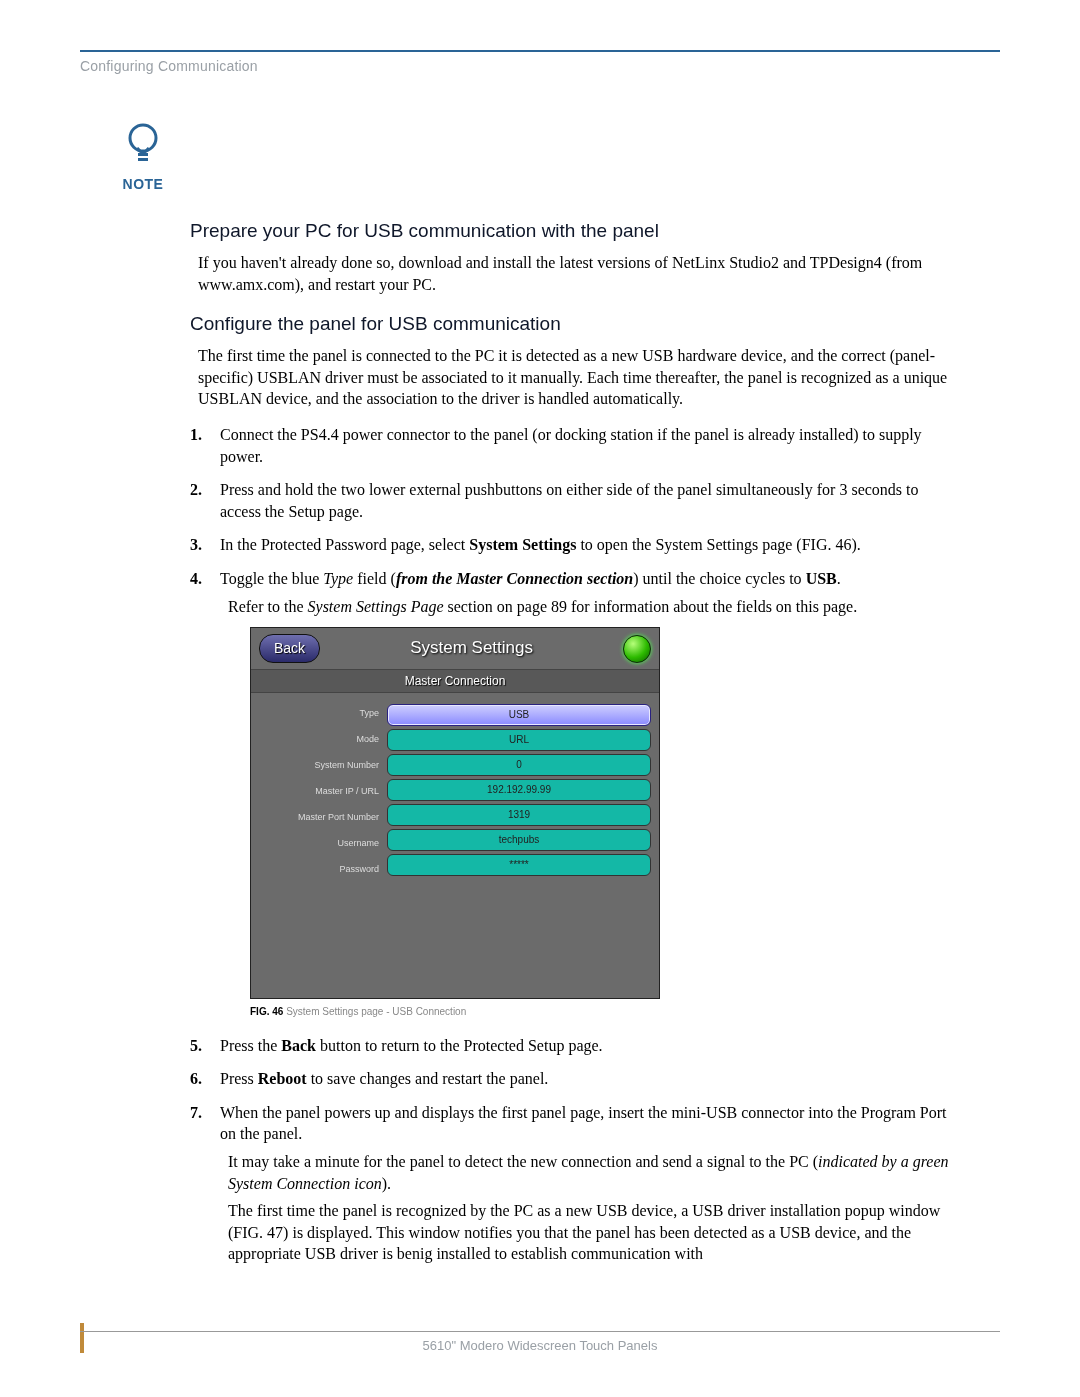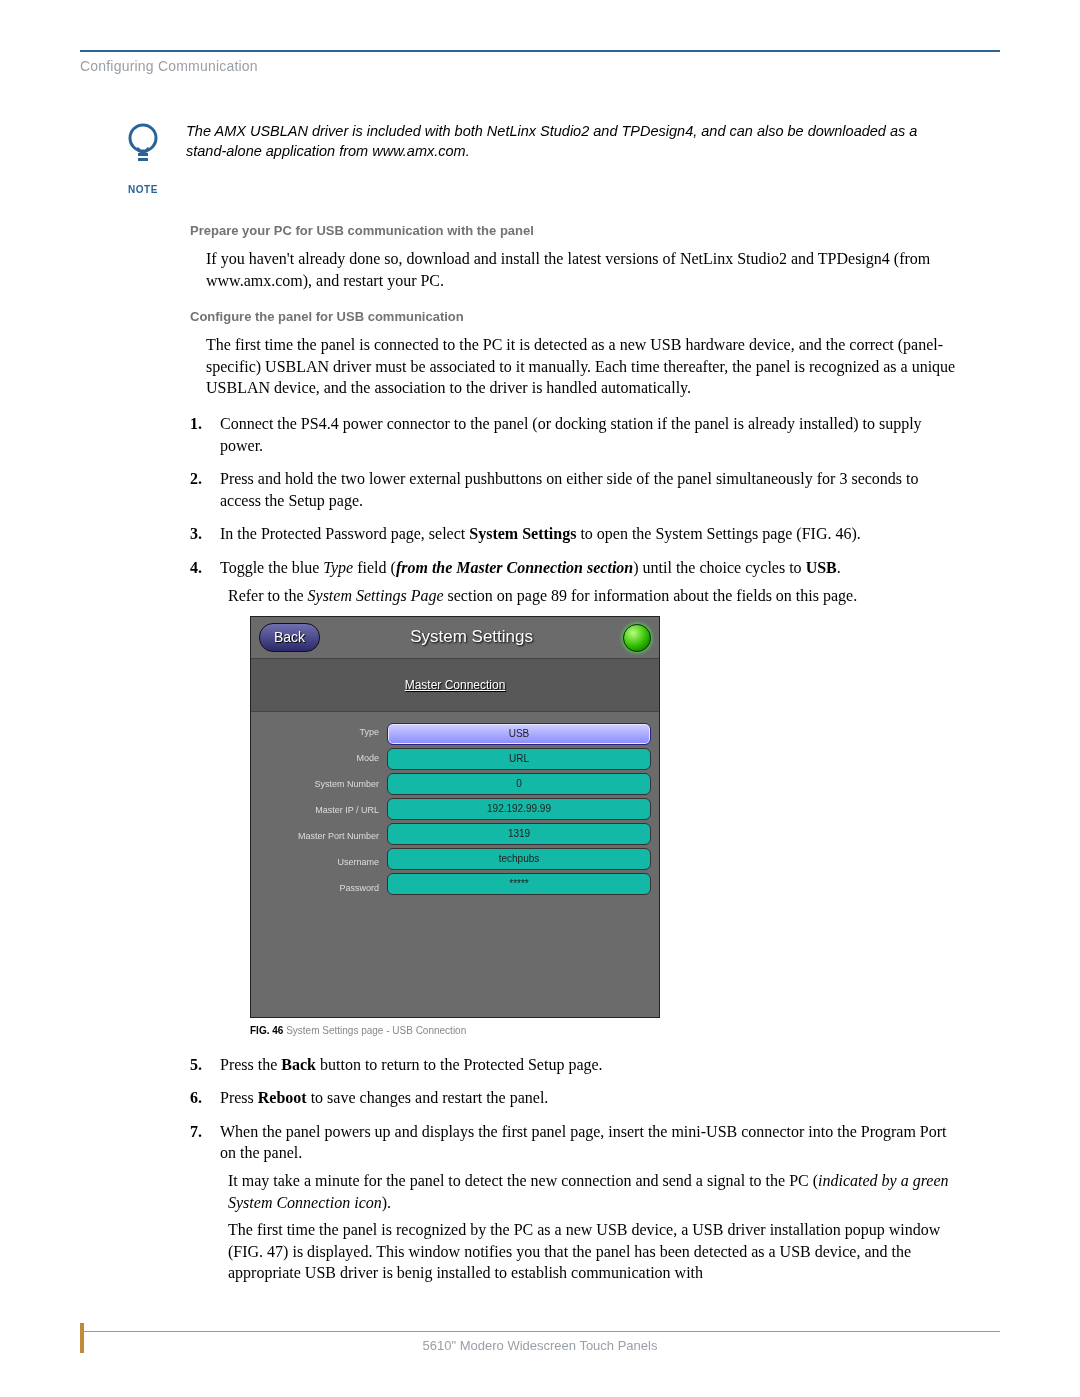--- a/index.html
+++ b/index.html
@@ -39,48 +39,48 @@
     margin-bottom: 28px;
   }
   .note-icon-wrap {
     width: 46px;
     text-align: center;
     flex: 0 0 auto;
   }
   .note-icon-wrap svg { display: block; margin: 0 auto; }
   .note-label {
     font-family: Helvetica, Arial, sans-serif;
-    font-size: 10px;
+    font-size: 14px;
     color: #2a6496;
     font-weight: bold;
     letter-spacing: 0.5px;
-    margin-top: 16px;
+    margin-top: 8px;
   }
   .note-text {
     font-family: Helvetica, Arial, sans-serif;
     font-size: 14.5px;
     font-style: italic;
     line-height: 1.35;
     flex: 1;
   }
   .content {
     margin-left: 110px;
     margin-right: 40px;
   }
   .section-heading {
     font-family: Helvetica, Arial, sans-serif;
-    font-size: 13px;
-    font-weight: 700;
-    color: #737373;
+    font-size: 19px;
+    font-weight: 400;
+    color: #0f172a;
     margin: 18px 0 10px 0;
   }
   .body-text {
     font-size: 16px;
     line-height: 1.35;
-    margin: 0 0 14px 16px;
+    margin: 0 0 14px 8px;
   }
   ol.num {
     list-style: none;
     padding: 0;
     margin: 0;
     counter-reset: item;
   }
   ol.num > li {
     counter-increment: item;
     position: relative;
@@ -136,25 +136,24 @@
     width:26px; height:26px;
     border-radius:50%;
     background: radial-gradient(circle at 35% 30%, #b6ff7a, #2dbb00 55%, #0a5a00 100%);
     border:1px solid #063a00;
     box-shadow: 0 0 4px #4dff4d;
   }
   .mc-header {
     background:#585858;
     text-align:center;
     font-size:12px;
-    padding:18px 0;
+    padding:3px 0;
     border-top:1px solid #444;
     border-bottom:1px solid #444;
     text-shadow:1px 1px 1px #000;
-    text-decoration:underline;
   }
   .mc-body {
     display:flex;
     padding:8px 8px 20px 8px;
   }
   .mc-labels { width:120px; text-align:right; padding-right:8px; }
   .mc-fields { flex:1; }
   .mc-row { height:26px; display:flex; align-items:center; justify-content:flex-end; }
   .mc-row-lbl { font-size:9px; color:#ddd; line-height:1.05; }
   .mc-field {
@@ -216,21 +215,20 @@
   <div class="note-row">
     <div class="note-icon-wrap">
       <svg width="40" height="46" viewBox="0 0 40 46">
         <circle cx="20" cy="16" r="13" fill="none" stroke="#2a6496" stroke-width="3"></circle>
         <path d="M14 26 q6 8 12 0" fill="none" stroke="#2a6496" stroke-width="3"></path>
         <rect x="15" y="31" width="10" height="3" fill="#2a6496"></rect>
         <rect x="15" y="36" width="10" height="3" fill="#2a6496"></rect>
       </svg>
       <div class="note-label">NOTE</div>
     </div>
-    <div class="note-text">The AMX USBLAN driver is included with both NetLinx Studio2 and TPDesign4, and can also be downloaded as a stand-alone application from www.amx.com.</div>
   </div>
 
   <div class="content">
 
     <div class="section-heading">Prepare your PC for USB communication with the panel</div>
     <p class="body-text">If you haven't already done so, download and install the latest versions of NetLinx Studio2 and TPDesign4 (from www.amx.com), and restart your PC.</p>
 
     <div class="section-heading">Configure the panel for USB communication</div>
     <p class="body-text">The first time the panel is connected to the PC it is detected as a new USB hardware device, and the correct (panel-specific) USBLAN driver must be associated to it manually. Each time thereafter, the panel is recognized as a unique USBLAN device, and the association to the driver is handled automatically.</p>
 

